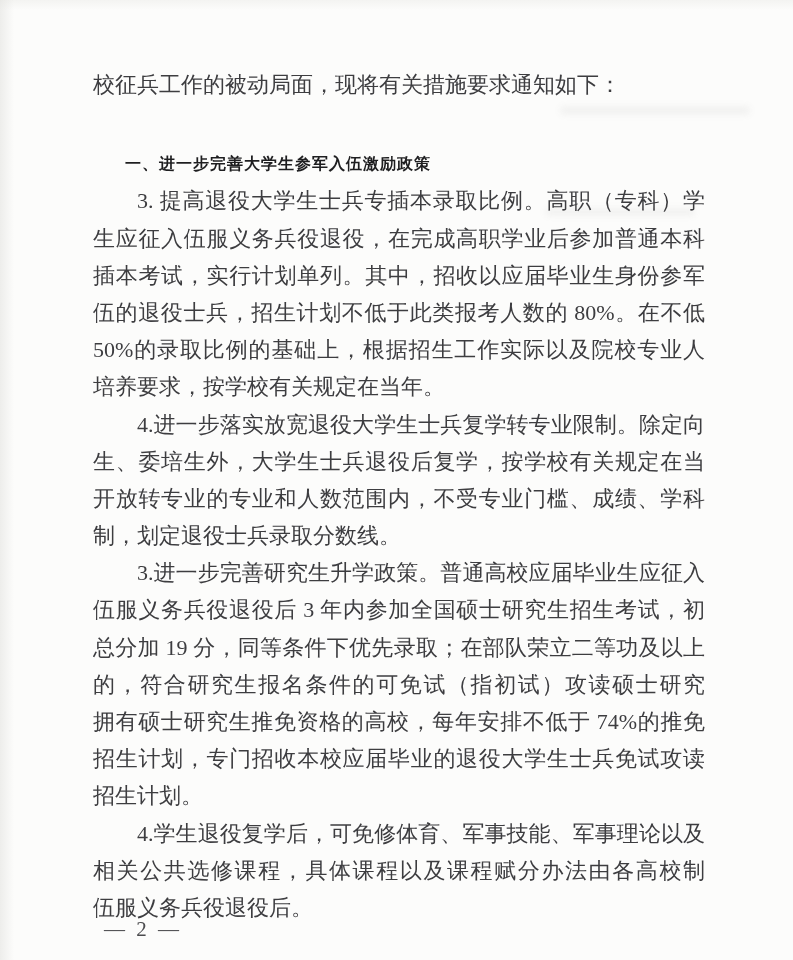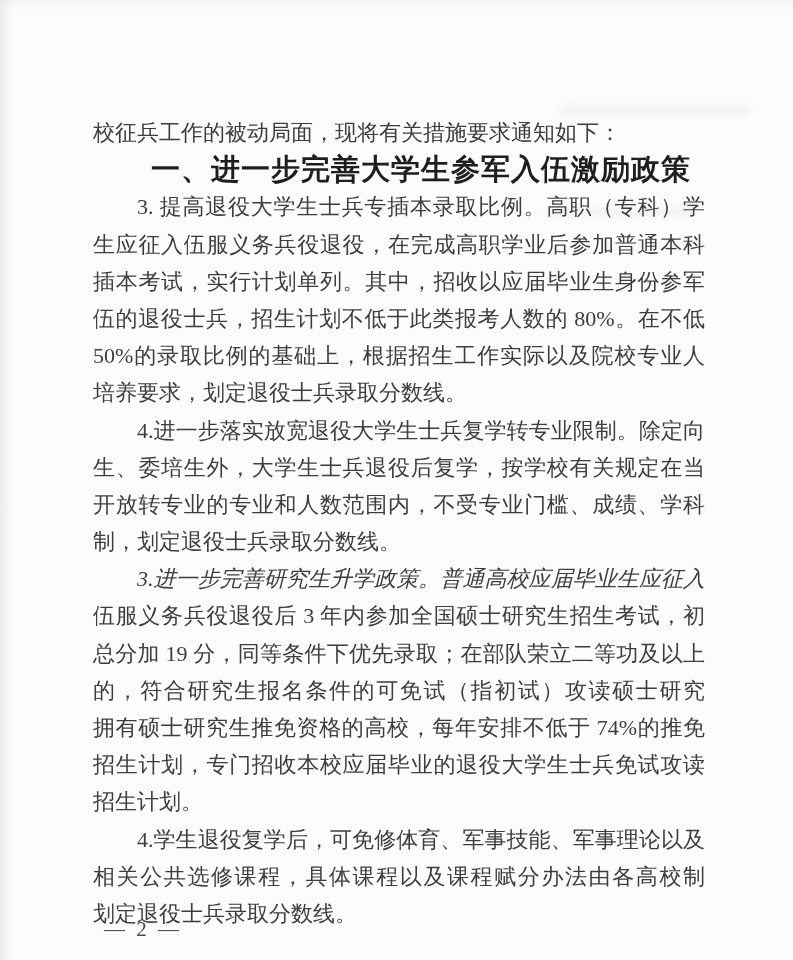--- a/index.html
+++ b/index.html
@@ -40,23 +40,24 @@
   .line.justify {
     text-align: justify;
     text-align-last: justify;
   }
   .line.indent {
     text-indent: 2em;
   }
   .line.heading {
     font-family: "DejaVu Sans", "Liberation Sans", sans-serif;
     font-weight: bold;
-    font-size: 29px;
+    font-size: 16px;
     color: #1e1e20;
     letter-spacing: 1px;
+    margin-top: 42px;
   }
   .page-number {
     position: absolute;
     left: 104px;
     top: 911px;
     height: 37px;
     line-height: 37px;
     font-size: 21px;
     color: #4b4b4e;
     letter-spacing: 3px;
@@ -74,38 +75,38 @@
 </style>
 </head>
 <body style="background: rgb(252, 252, 251);">
 
 <div class="page">
   <div class="smudge smudge-1"></div>
   <div class="smudge smudge-2"></div>
 
   <div class="text-block">
 
-  <div class="line" style="color: rgb(61, 61, 64); margin-top: 48px;">校征兵工作的被动局面，现将有关措施要求通知如下：</div>
+  <div class="line" style="color: rgb(61, 61, 64);">校征兵工作的被动局面，现将有关措施要求通知如下：</div>
       <div class="line indent heading" style="color: rgb(30, 30, 32);">一、进一步完善大学生参军入伍激励政策</div>
       <div class="line justify indent" style="color: rgb(61, 61, 64);">3. 提高退役大学生士兵专插本录取比例。高职（专科）学</div>
       <div class="line justify" style="color: rgb(61, 61, 64);">生应征入伍服义务兵役退役，在完成高职学业后参加普通本科专</div>
       <div class="line justify" style="color: rgb(61, 61, 64);">插本考试，实行计划单列。其中，招收以应届毕业生身份参军入</div>
       <div class="line justify" style="color: rgb(61, 61, 64);">伍的退役士兵，招生计划不低于此类报考人数的 80%。在不低于</div>
       <div class="line justify" style="color: rgb(61, 61, 64);">50%的录取比例的基础上，根据招生工作实际以及院校专业人才</div>
-      <div class="line" style="color: rgb(61, 61, 64);">培养要求，划定退役士兵录取分数线。</div>
+      <div class="line" style="color: rgb(61, 61, 64);">培养要求，按学校有关规定在当年。</div>
       <div class="line justify indent" style="color: rgb(61, 61, 64);">4.进一步落实放宽退役大学生士兵复学转专业限制。除定向</div>
       <div class="line justify" style="color: rgb(61, 61, 64);">生、委培生外，大学生士兵退役后复学，按学校有关规定在当年</div>
       <div class="line justify" style="color: rgb(61, 61, 64);">开放转专业的专业和人数范围内，不受专业门槛、成绩、学科限</div>
       <div class="line" style="color: rgb(61, 61, 64);">制，划定退役士兵录取分数线。</div>
-      <div class="line justify indent" style="color: rgb(61, 61, 64); font-style: italic;">3.进一步完善研究生升学政策。普通高校应届毕业生应征入</div>
+      <div class="line justify indent" style="color: rgb(61, 61, 64);">3.进一步完善研究生升学政策。普通高校应届毕业生应征入</div>
       <div class="line justify" style="color: rgb(61, 61, 64);">伍服义务兵役退役后 3 年内参加全国硕士研究生招生考试，初试</div>
       <div class="line justify" style="color: rgb(61, 61, 64);">总分加 19 分，同等条件下优先录取；在部队荣立二等功及以上</div>
       <div class="line justify" style="color: rgb(61, 61, 64);">的，符合研究生报名条件的可免试（指初试）攻读硕士研究生。</div>
       <div class="line justify" style="color: rgb(61, 61, 64);">拥有硕士研究生推免资格的高校，每年安排不低于 74%的推免生</div>
       <div class="line justify" style="color: rgb(61, 61, 64);">招生计划，专门招收本校应届毕业的退役大学生士兵免试攻读硕</div>
       <div class="line" style="color: rgb(61, 61, 64);">招生计划。</div>
       <div class="line justify indent" style="color: rgb(61, 61, 64);">4.学生退役复学后，可免修体育、军事技能、军事理论以及</div>
       <div class="line justify" style="color: rgb(61, 61, 64);">相关公共选修课程，具体课程以及课程赋分办法由各高校制定，</div>
-      <div class="line" style="color: rgb(61, 61, 64);">划定退役士兵录取分数线。</div>
+      <div class="line" style="color: rgb(61, 61, 64);">伍服义务兵役退役后。</div>
     </div>
 
   <div class="page-number">— 2 —</div>
 </div>
 
 </body></html>

